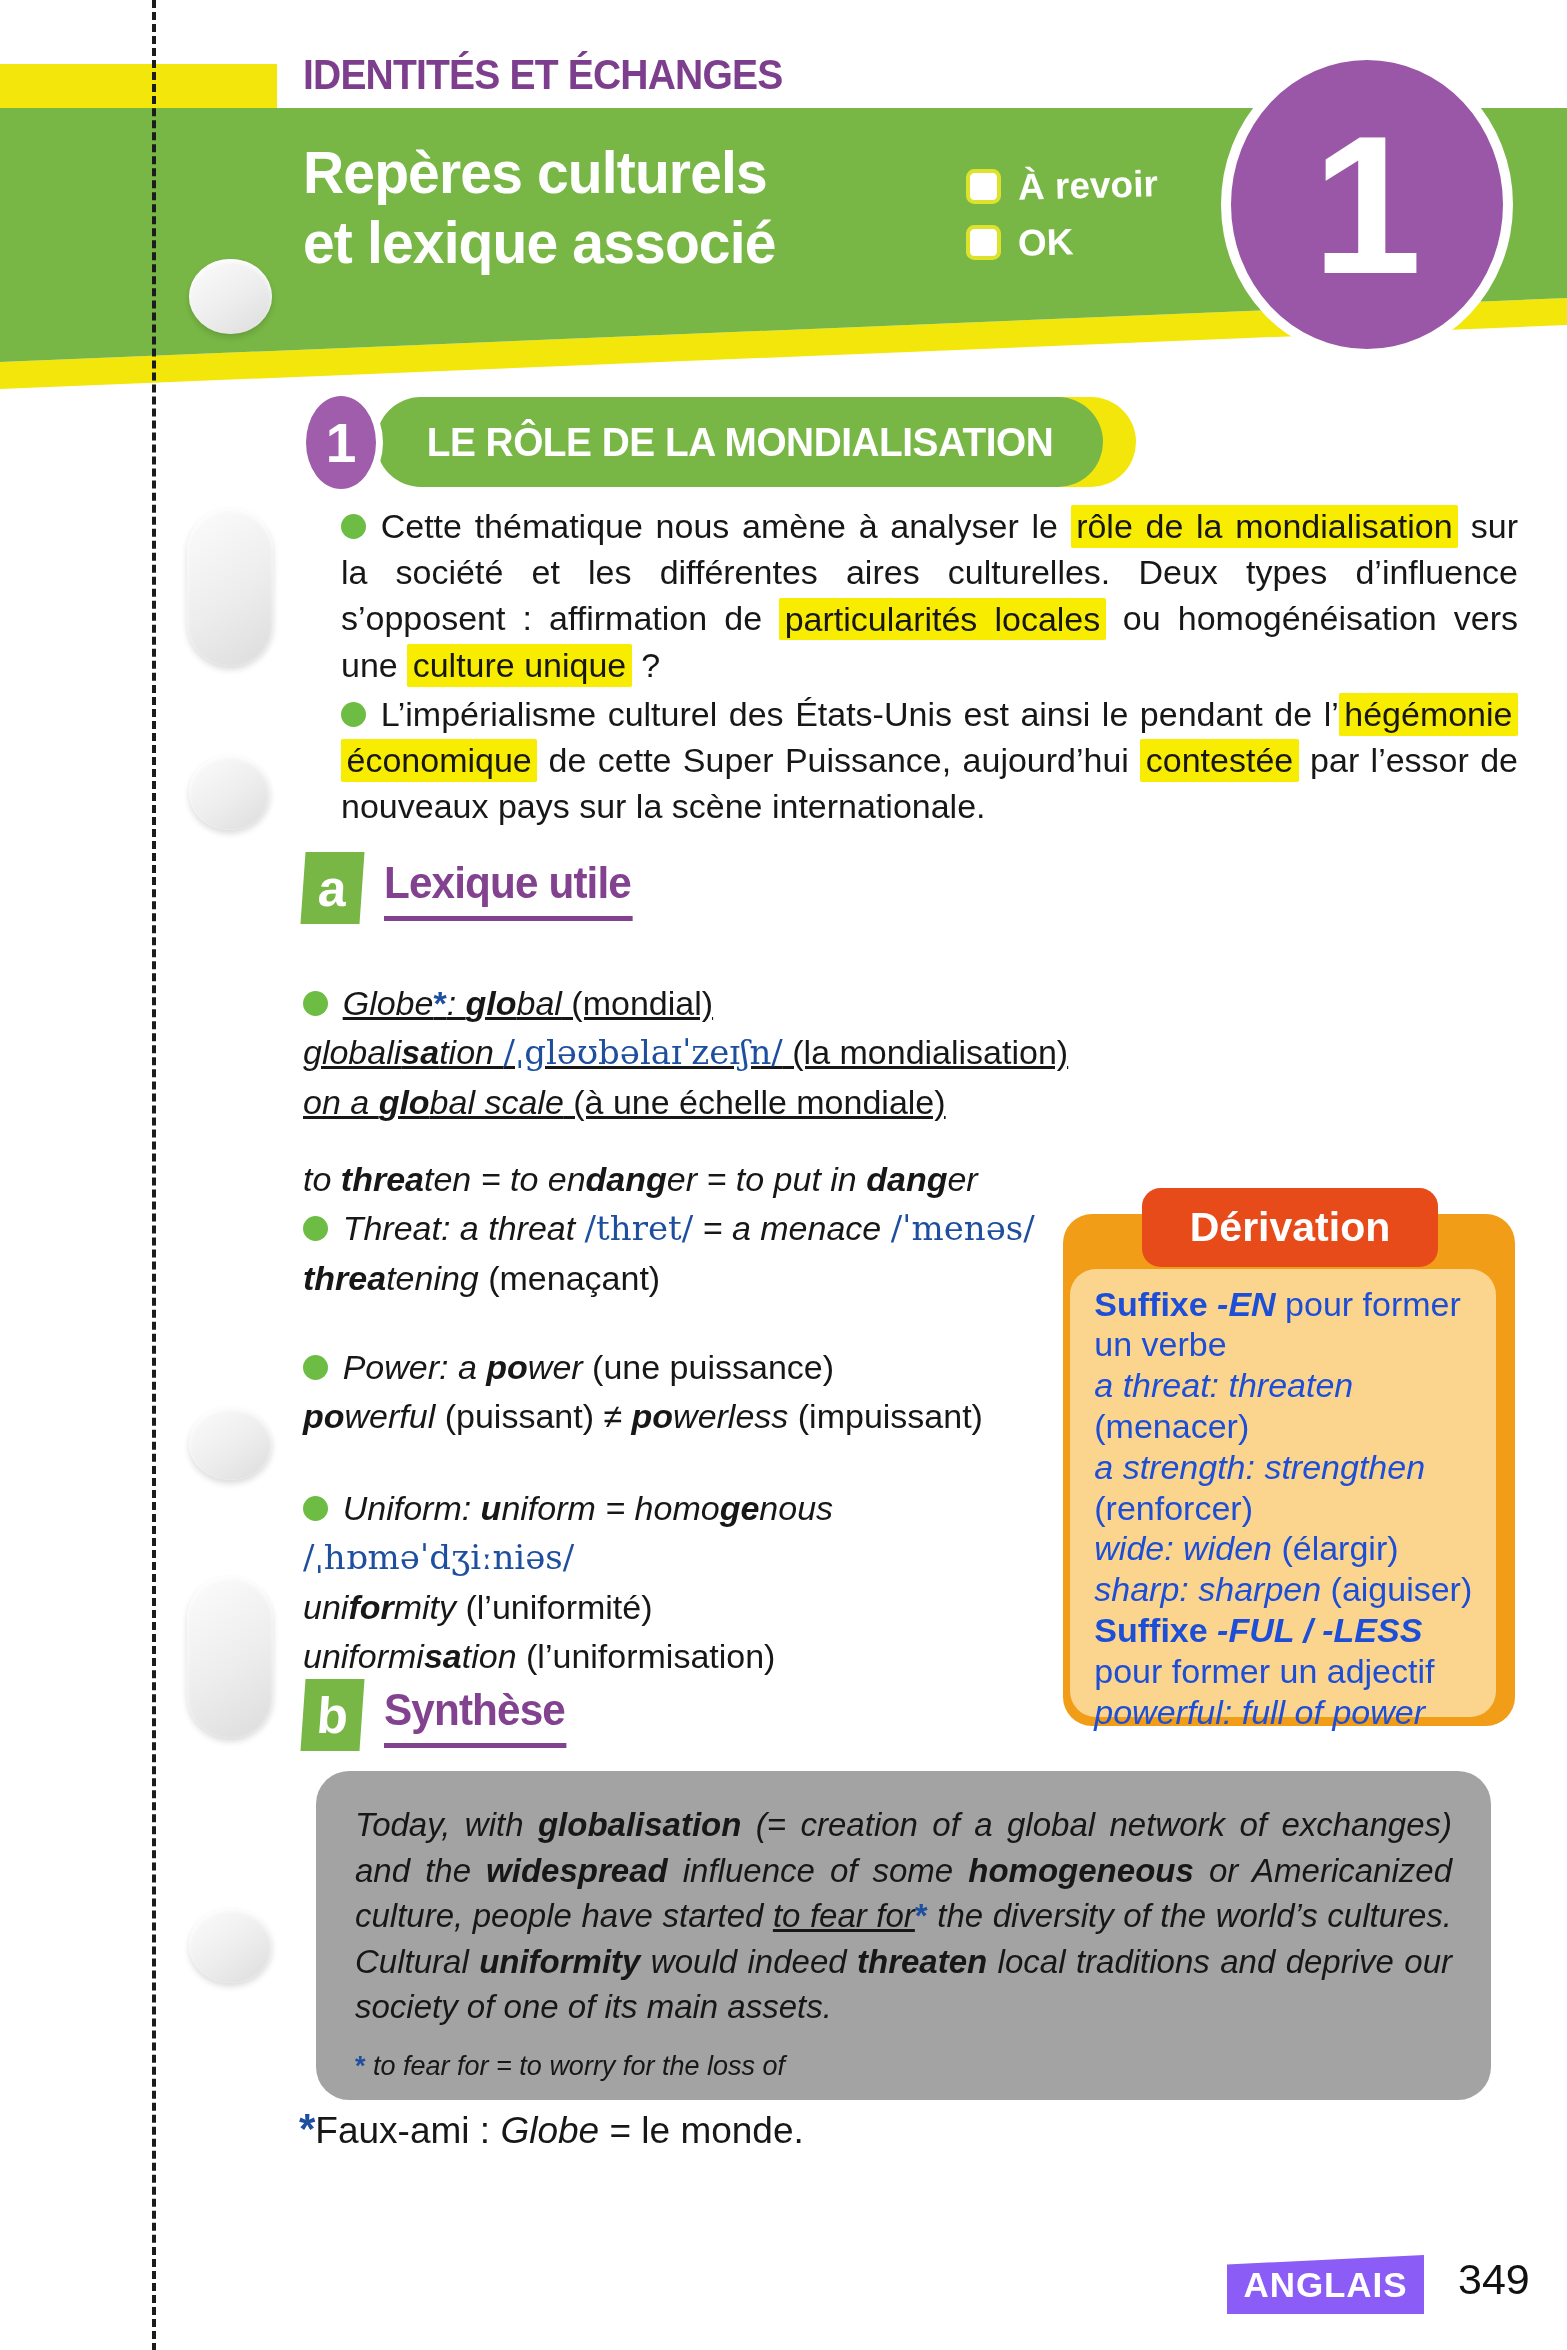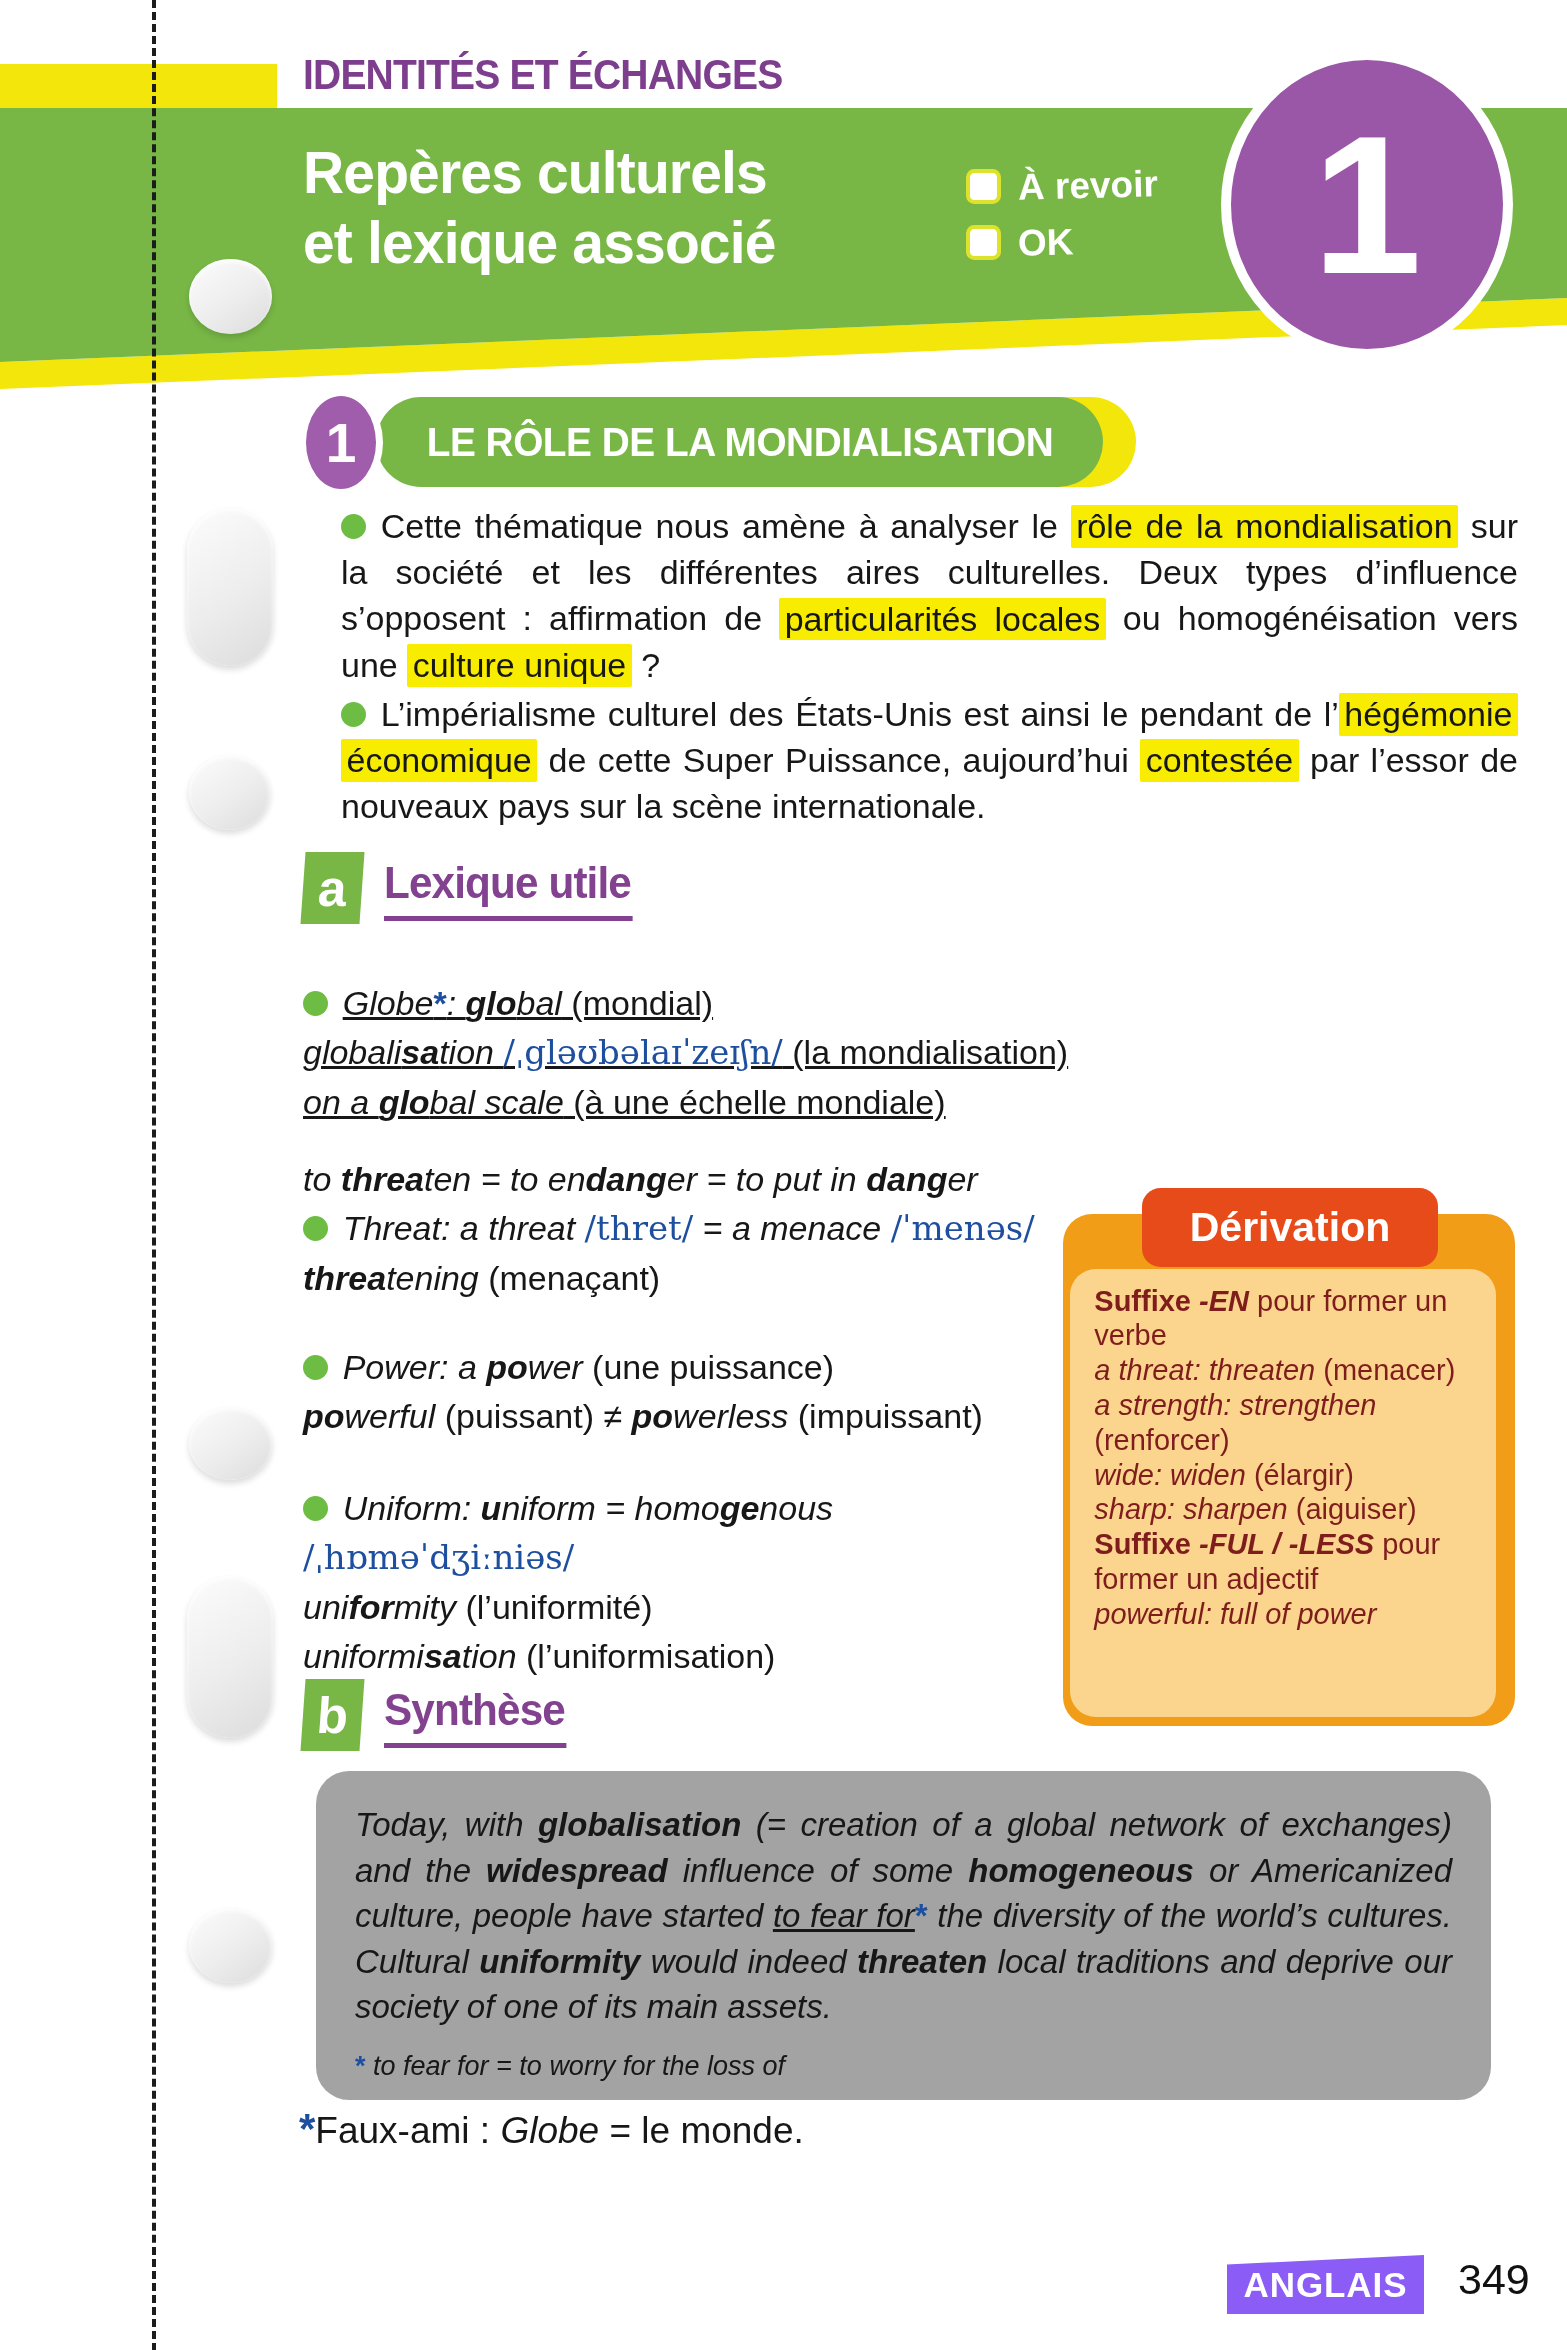--- a/index.html
+++ b/index.html
@@ -66,21 +66,21 @@
   .entry{position:absolute;left:303px;z-index:2;font-size:34px;line-height:1.45;white-space:nowrap;}
   .eline{display:block;}
   .ph{font-family:"DejaVu Serif","Liberation Serif",serif;font-style:normal;font-weight:400;color:var(--blue);}
   .ast{color:var(--blue);font-style:normal;font-weight:700;}
   
   .deriv{position:absolute;left:1063px;top:1188px;width:452px;height:542px;z-index:2;}
   .deriv-outer{position:absolute;left:0;top:26px;width:452px;height:512px;background:#f19d18;border-radius:29px;}
   .deriv-tab{position:absolute;left:79px;top:0;width:296px;height:79px;background:#e84b1a;border-radius:18.4px;
     color:#fff;font-size:41px;font-weight:800;display:flex;align-items:center;justify-content:center;}
   .deriv-body{position:absolute;left:7.3px;top:81px;width:426px;height:448px;background:#fbd58d;border-radius:26px;
-    padding:14.7px 11px 9.2px 24px;font-size:29px;line-height:1.2;color:#7f1d1d;}
+    padding:14.7px 11px 9.2px 24px;font-size:34px;line-height:1.2;color:#1d4ed8;}
   .deriv-line{display:block;}
   
   .synth{position:absolute;left:316px;top:1771px;width:1175px;height:329px;background:#a3a3a3;border-radius:33px;
     padding:31px 39px 0 39px;font-size:33px;line-height:1.38;text-align:justify;z-index:2;}
   .synth-foot{margin-top:18.4px;font-size:27px;text-align:left;}
   .fauxami{position:absolute;left:299px;top:2105px;font-size:37px;z-index:2;}
   .fauxami .ast{font-size:42px;}
   
   .subject-banner{position:absolute;left:1227px;top:2255px;width:197px;height:59px;background:#8b5cf6;
     clip-path:polygon(0 16%,100% 0,100% 100%,0 100%);color:#fff;font-weight:800;font-size:35px;

